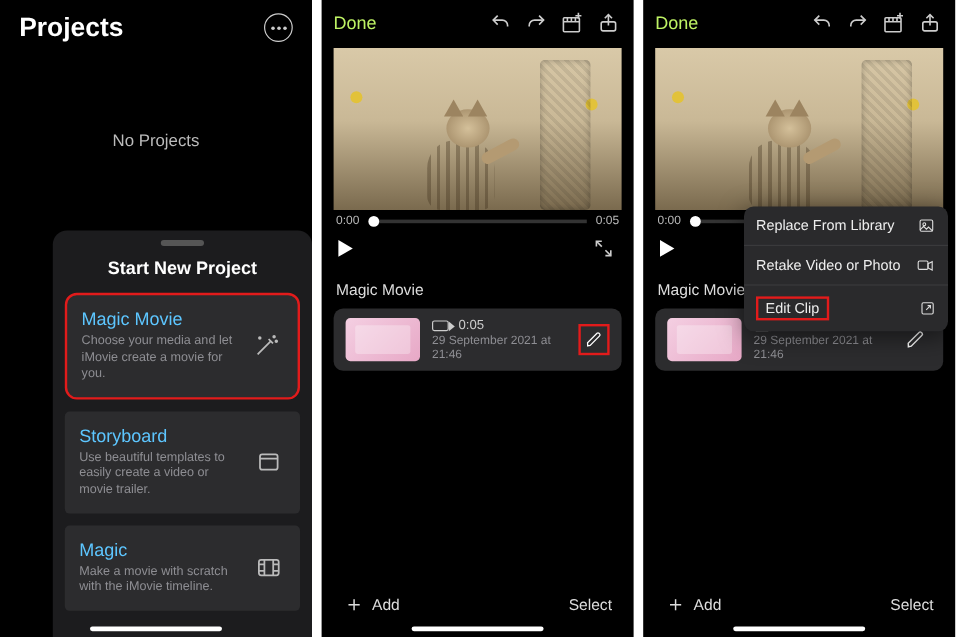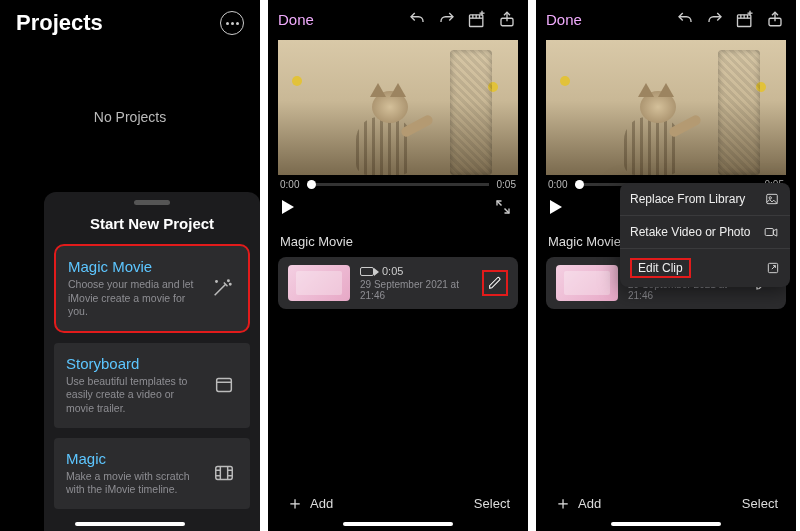--- a/index.html
+++ b/index.html
@@ -102,21 +102,21 @@
   }
 
   
   .ed-header {
     display: flex;
     align-items: center;
     padding: 8px 10px;
     gap: 8px;
     font-size: 14px;
   }
-  .done { color: #f0abfc; font-size: 15px; }
+  .done { color: #bef264; font-size: 15px; }
   .ed-spacer { flex: 1; }
   .ed-icon {
     width: 22px; height: 22px;
     display: flex; align-items: center; justify-content: center;
     color: #ccc;
   }
   .video-frame {
     width: 240px; height: 135px;
     margin: 2px auto 0 auto;
     background: linear-gradient(180deg, #d9c9a8 0%, #c9b896 45%, #7a6a4e 100%);
@@ -240,21 +240,21 @@
     margin-top: auto;
     display: flex; justify-content: space-between; align-items: center;
     padding: 12px 18px 20px 18px;
     font-size: 13px; color: #ddd;
   }
   .add { display: flex; align-items: center; gap: 6px; }
   .plus { font-size: 18px; line-height: 0.8; }
   
   .ctx {
     position: absolute;
-    top: 183px; right: 6px;
+    top: 172px; right: 6px;
     width: 170px;
     background: #2a2a2c;
     border-radius: 8px;
     overflow: hidden;
     font-size: 12px;
     z-index: 5;
     box-shadow: 0 4px 20px rgba(0,0,0,.5);
   }
   .ctx-item {
     display: flex; justify-content: space-between; align-items: center;

